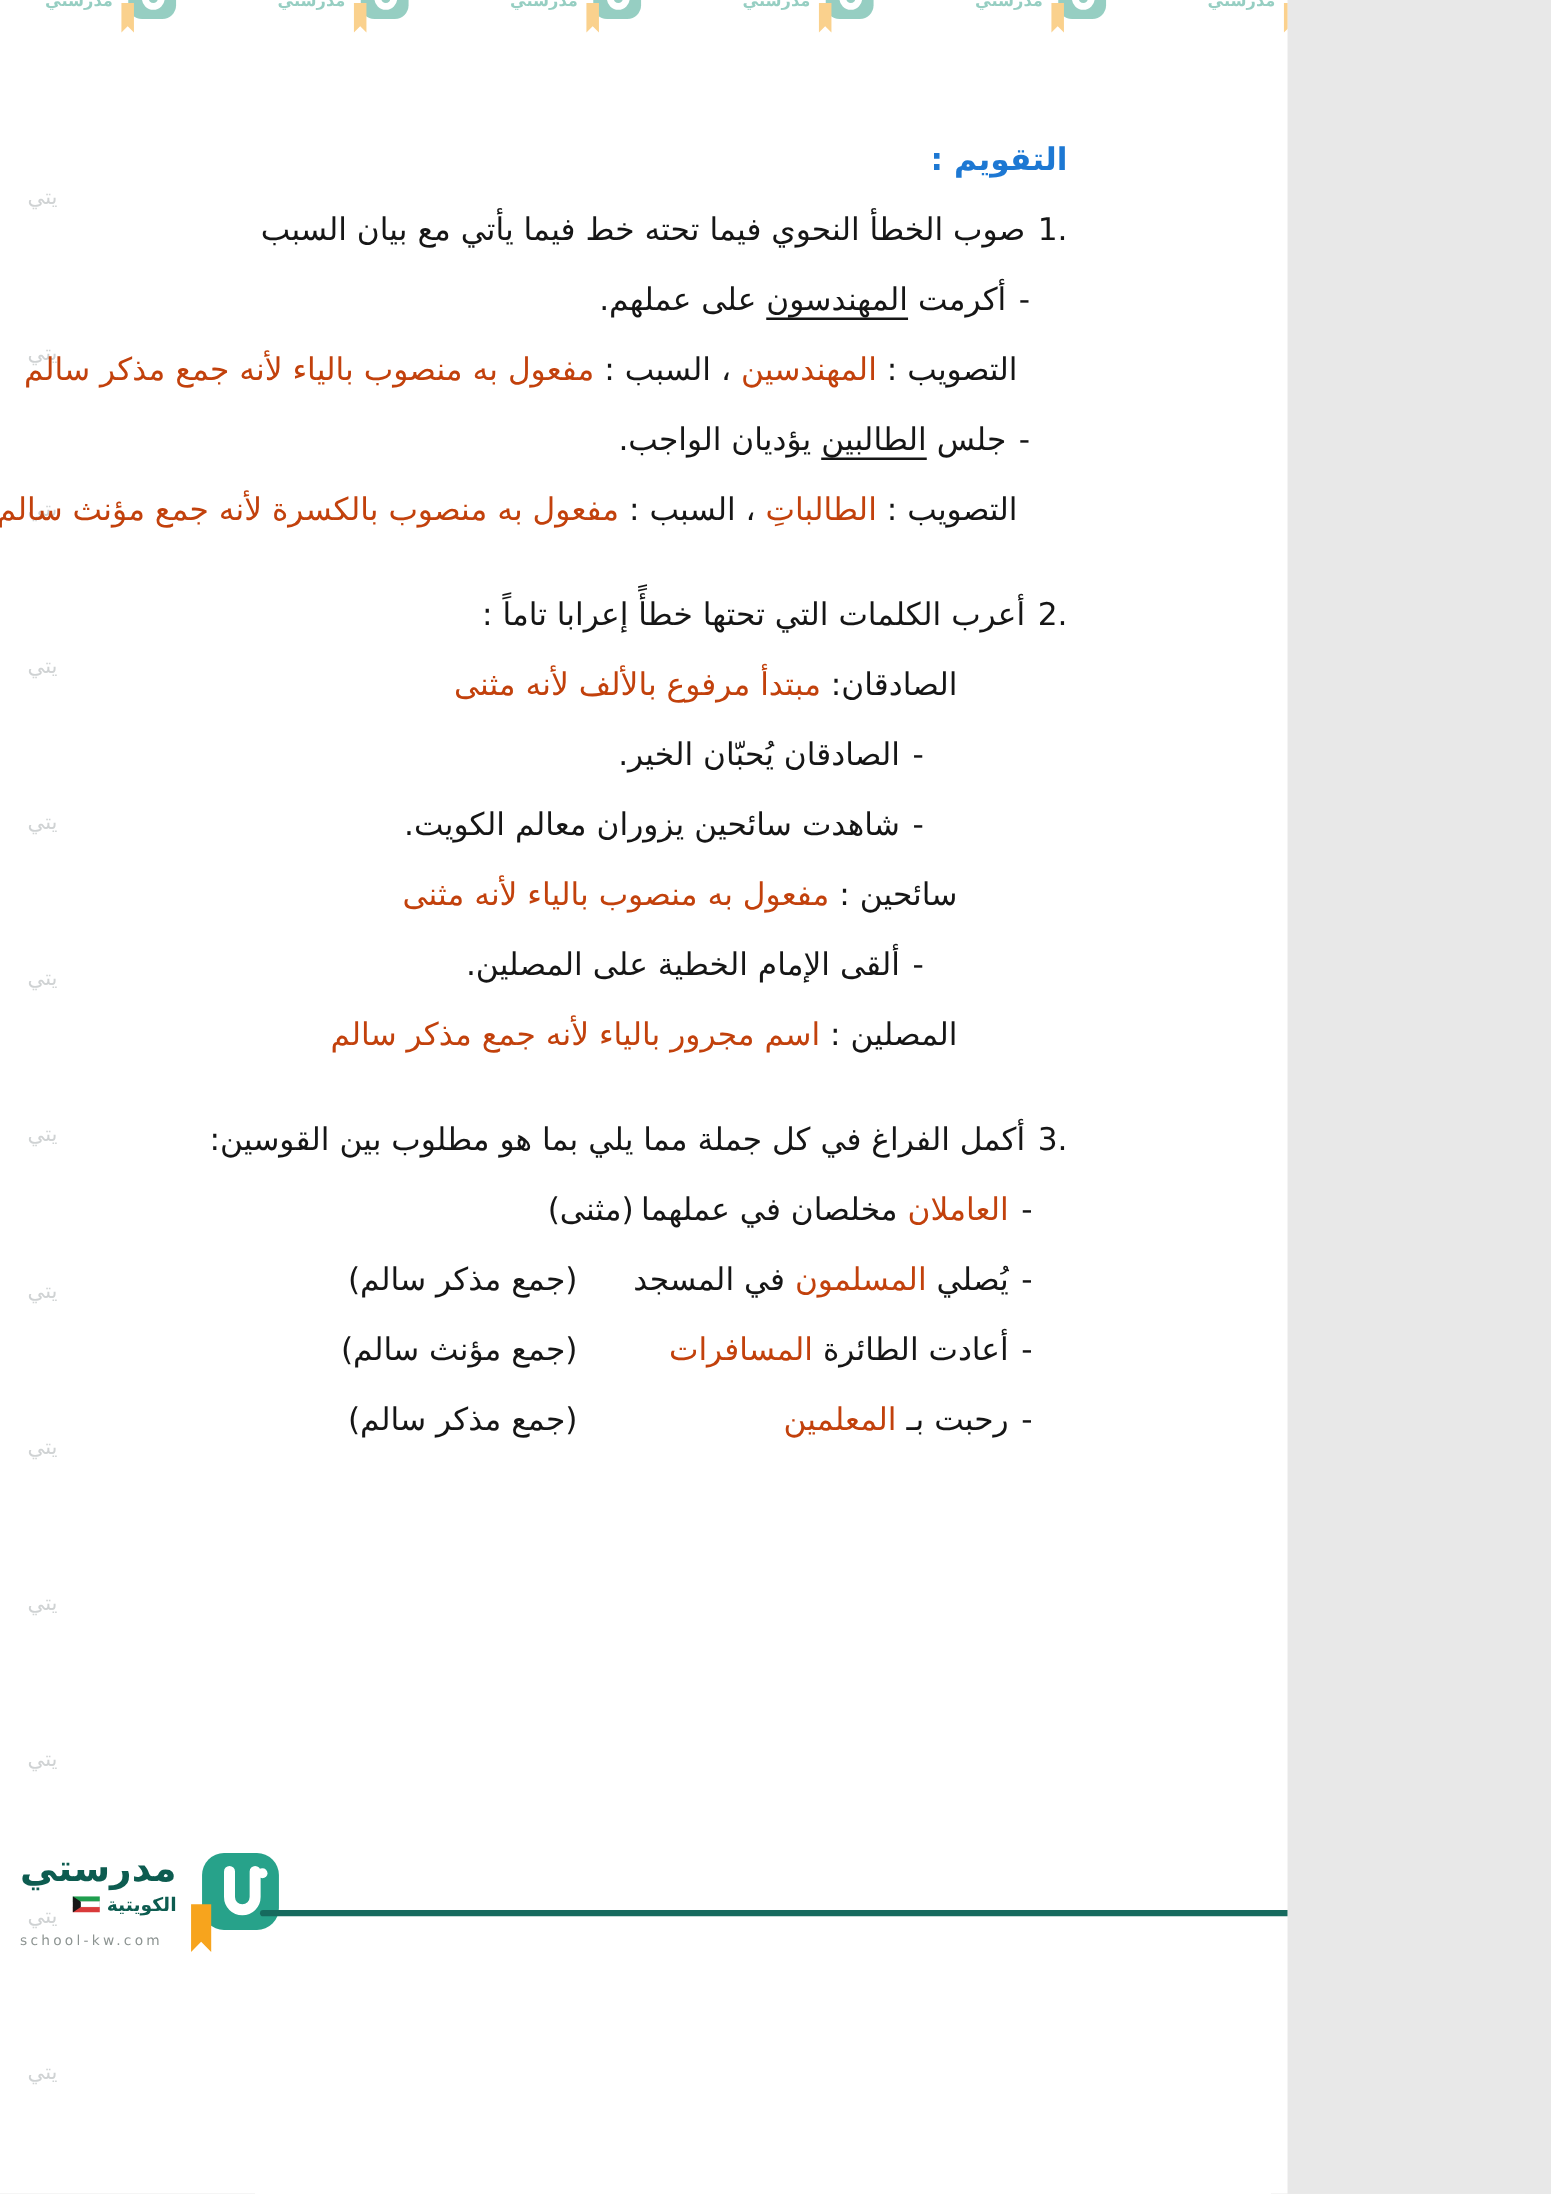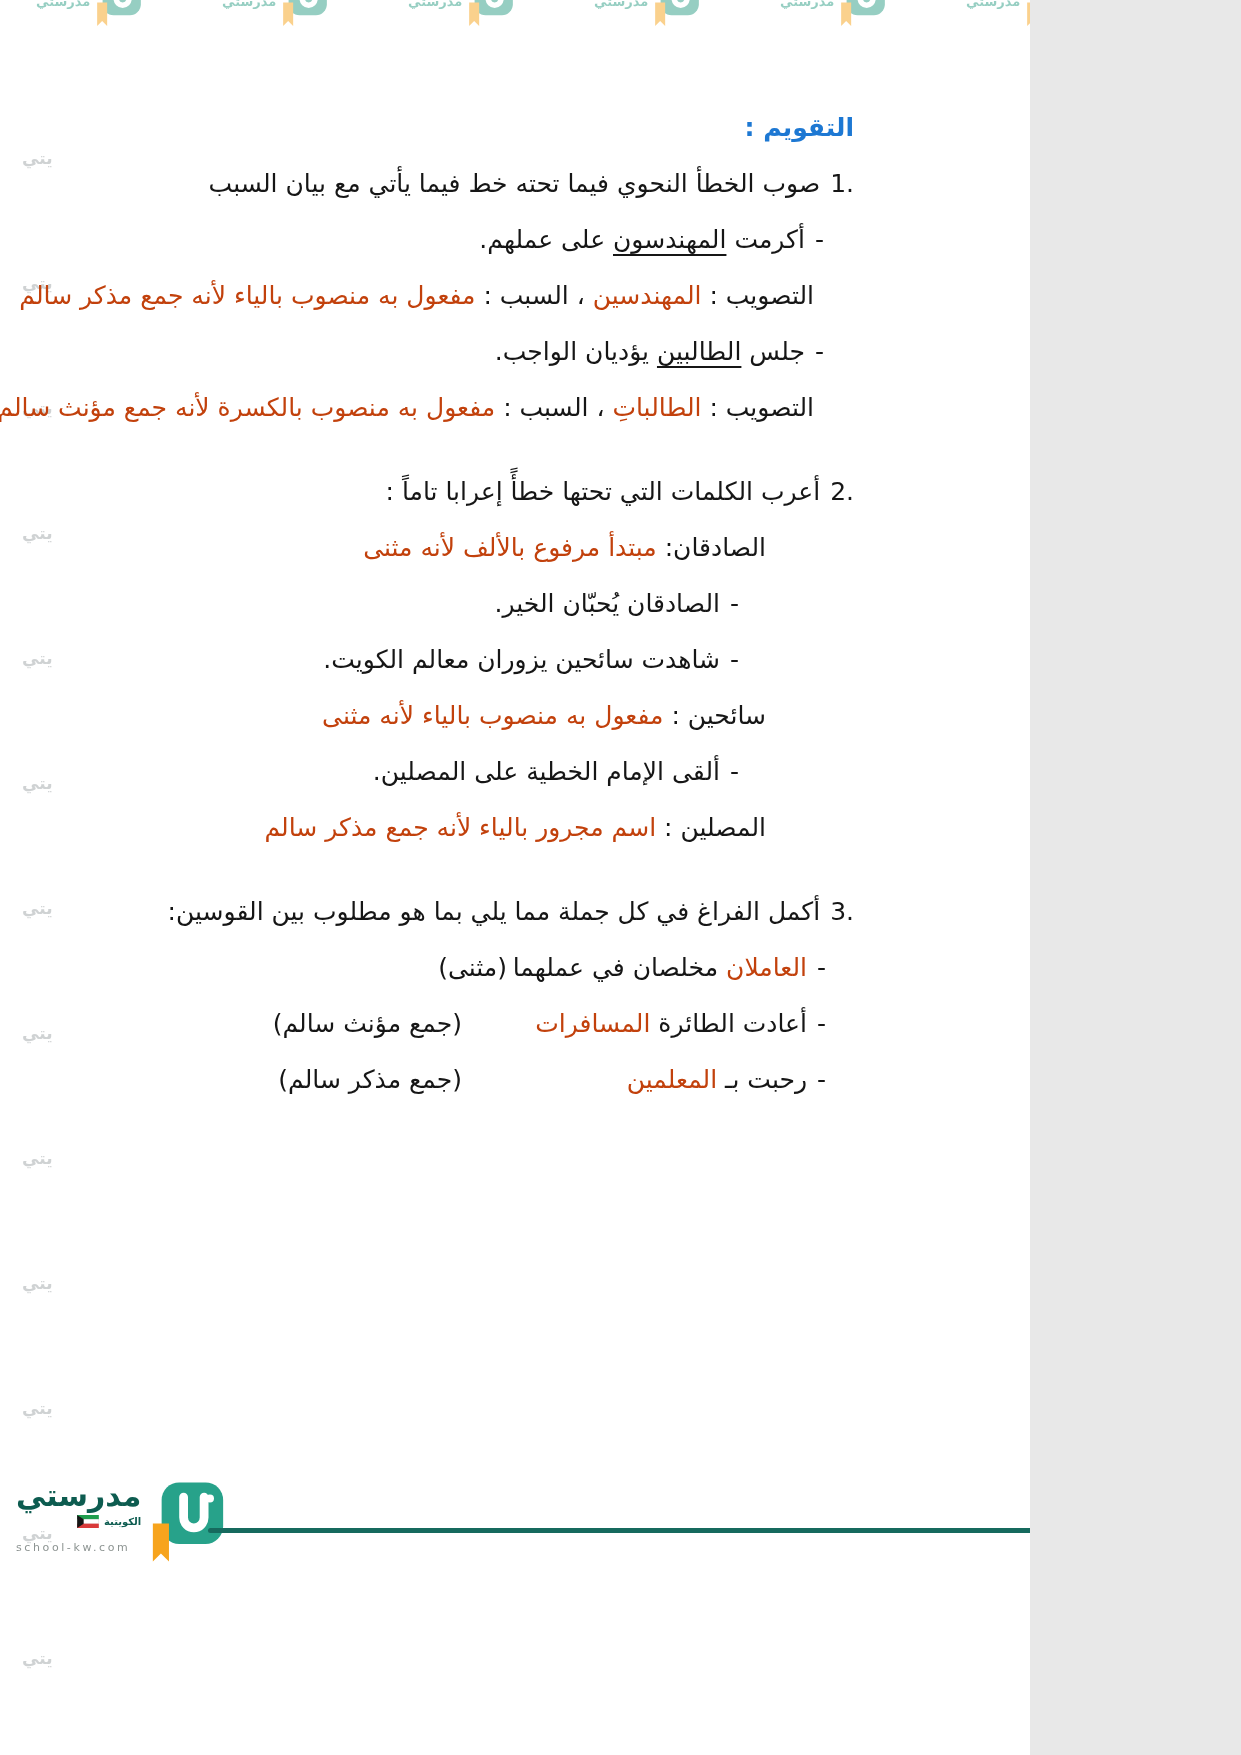--- a/index.html
+++ b/index.html
@@ -23,27 +23,27 @@
   .sec{margin-top:28px;}
   .q3-sent{display:inline-block;min-width:345px;}
   .q3-sent.w1{min-width:300px;}
   
   .wm-layer{position:absolute;inset:0;pointer-events:none;}
   .wm-tile{position:absolute;display:flex;direction:rtl;align-items:center;gap:6px;}
   .wm-tile svg{display:block;}
   .wm-text{font-size:13px;font-weight:bold;}
   .wm-top{color:#2f9f86;opacity:.5;}
   .wm-side{color:#3fa08b;opacity:.17;}
-  .wm-edge{position:absolute;left:22px;color:#8f9699;opacity:.42;font-size:17px;font-weight:bold;}
+  .wm-edge{position:absolute;left:22px;color:#8f9699;opacity:.42;font-size:17px;font-weight:normal;}
   
   .footer{position:absolute;left:16px;top:1479px;display:flex;direction:ltr;align-items:flex-start;gap:10px;}
   .brand-col{direction:rtl;text-align:right;}
   .brand-name{font-size:30px;font-weight:bold;color:#0d5c50;line-height:1.15;}
   .brand-sub-row{display:flex;direction:rtl;align-items:center;gap:5px;margin-top:1px;}
-  .brand-sub{font-size:10px;font-weight:bold;color:#0d5c50;}
+  .brand-sub{font-size:15px;font-weight:bold;color:#0d5c50;}
   .brand-site{font-size:11px;letter-spacing:2.6px;color:#8d9492;margin-top:13px;direction:ltr;text-align:left;}
   .brand-mark{width:74px;height:82px;color:#27a28a;margin-top:2px;}
   .footer-line{position:absolute;left:208px;top:1528px;width:932px;height:5px;border-radius:3px;background:#166a5e;}
 </style>
 </head>
 <body>
 
 <div class="page">
 
   <div class="wm-layer" id="wm-layer">
@@ -295,20 +295,21 @@
     <div class="line q2-item"><span class="dash">-</span><span>شاهدت سائحين يزوران معالم الكويت.</span></div>
     <div class="line q2-ans"><span>سائحين : </span><span class="grn">مفعول به منصوب بالياء لأنه مثنى</span></div>
 
     <div class="line q2-item"><span class="dash">-</span><span>ألقى الإمام الخطية على المصلين.</span></div>
     <div class="line q2-ans"><span>المصلين : </span><span class="grn">اسم مجرور بالياء لأنه جمع مذكر سالم</span></div>
 
     <div class="line sec"><span class="qnum" dir="ltr">3.</span><span>أكمل الفراغ في كل جملة مما يلي بما هو مطلوب بين القوسين:</span></div>
 
     <div class="line q3-item"><span class="dash">-</span><span class="q3-sent w1"><span></span><span class="grn">العاملان</span><span> مخلصان في عملهما</span></span><span class="hint">(مثنى)</span></div>
 
+    <div class="line q3-item"><span class="dash">-</span><span class="q3-sent"><span>يُصلي </span><span class="grn">المسلمون</span><span> في المسجد</span></span><span class="hint">(جمع مذكر سالم)</span></div>
 
     <div class="line q3-item"><span class="dash">-</span><span class="q3-sent"><span>أعادت الطائرة </span><span class="grn">المسافرات</span><span></span></span><span class="hint">(جمع مؤنث سالم)</span></div>
 
     <div class="line q3-item"><span class="dash">-</span><span class="q3-sent"><span>رحبت بـ </span><span class="grn">المعلمين</span><span></span></span><span class="hint">(جمع مذكر سالم)</span></div>
 
   </div>
 
   <div class="footer">
     <div class="brand-col">
       <div class="brand-name">مدرستي</div>

